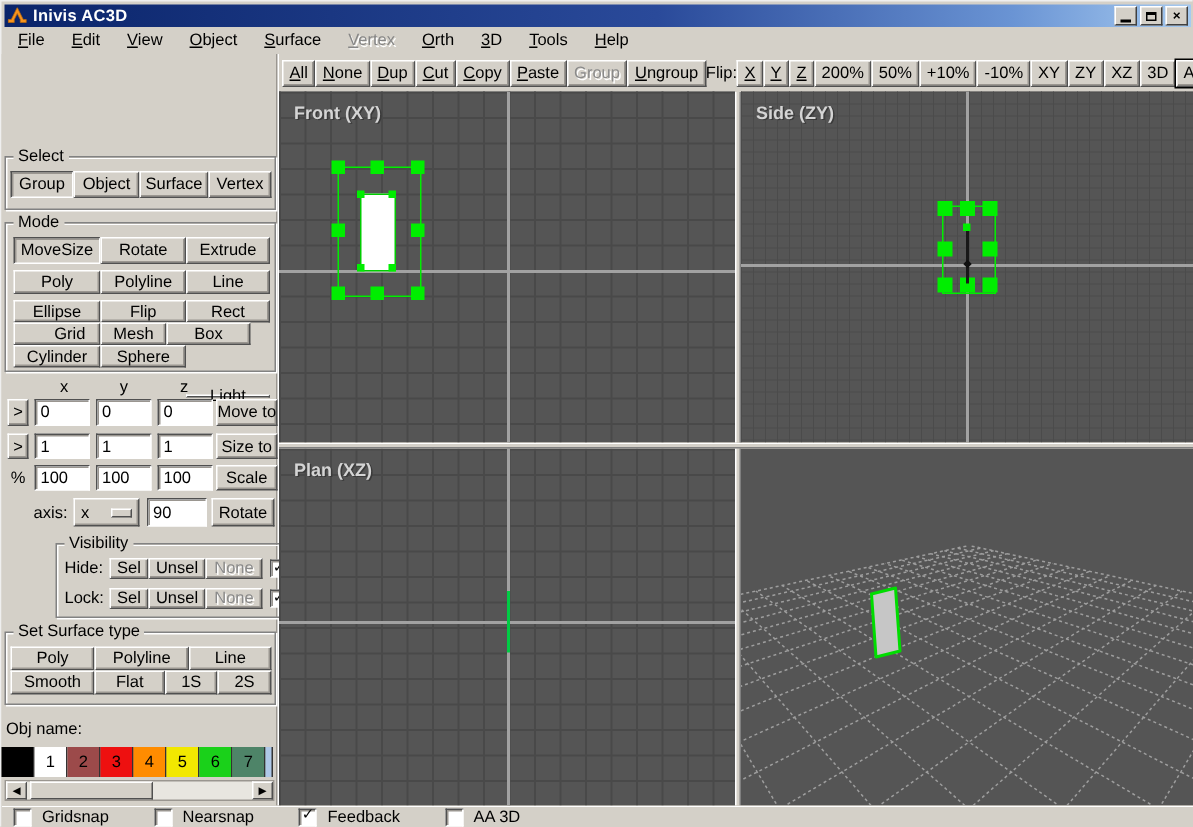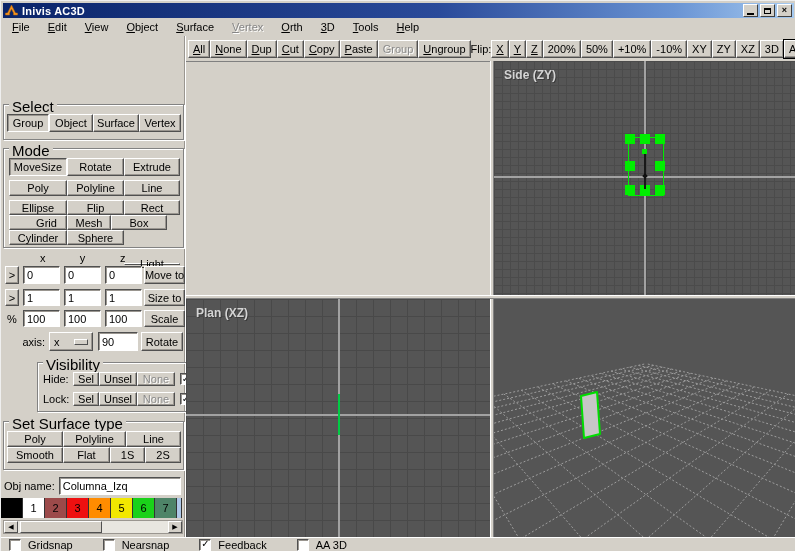--- a/index.html
+++ b/index.html
@@ -33,21 +33,21 @@
      display:flex;align-items:center;justify-content:center;box-sizing:border-box;
      white-space:nowrap;font-size:11px;padding:0 4px;}
   .b.down{border-color:#505050 #fff #fff #505050;box-shadow:inset 1px 1px 0 #9a9690;}
   .b.disabled{color:#8a8a8a;text-shadow:1px 1px 0 #fff;}
   .b.default{outline:1px solid #000;}
   .entry{background:#fff;border:1px solid;border-color:#505050 #fff #fff #505050;
      box-shadow:inset 1px 1px 0 #9a9690;box-sizing:border-box;font-size:11px;
      font-family:"Liberation Sans",sans-serif;padding:0 3px;outline:none;}
   .gbox{position:absolute;border:1px solid #828282;box-shadow:inset 1px 1px 0 #fff,1px 1px 0 #fff;
      box-sizing:border-box;}
-  .glabel{position:absolute;top:-7px;left:5px;background:#d4d0c8;padding:0 3px;font-size:15px;}
+  .glabel{position:absolute;top:-7px;left:5px;background:#d4d0c8;padding:0 3px;font-size:11px;}
   .cb{width:12px;height:12px;background:#fff;border:1px solid;border-color:#505050 #fff #fff #505050;
      box-shadow:inset 1px 1px 0 #9a9690;box-sizing:border-box;display:flex;align-items:center;
      justify-content:center;font-size:10px;line-height:1;color:#000;}
   .cb.checked::after{content:"\2713";font-weight:bold;margin-top:-1px;}
 
   
   .toolbar{position:absolute;left:185px;top:35px;width:610px;height:25px;display:flex;
      align-items:center;box-sizing:border-box;padding-left:2px;}
   .toolbar .b{height:18px;}
   .sp6{width:6px;}.sp10{width:10px;}.sp4{width:4px;}
@@ -296,21 +296,20 @@
         <span class="b" style="width:56px;">Smooth</span>
         <span class="b" style="width:47px;">Flat</span>
         <span class="b" style="width:35px;">1S</span>
         <span class="b" style="width:36px;">2S</span>
       </div>
     </div>
 
     <div class="row" style="left:3px;top:441px;height:18px;width:180px;align-items:center;">
       <span class="lbl">Obj name:</span>
       <span style="width:4px;"></span>
-      <input class="entry" style="width: 122px; height: 18px;" value="Columna_Izq">
     </div>
 
     <div class="row" style="left:0px;top:462px;height:20px;width:181px;">
       <span class="swatch" style="width: 22px; color: rgb(255, 255, 255); background: rgb(0, 0, 0);"></span>
       <span class="swatch" style="width: 22px; background: rgb(255, 255, 255);">1</span>
       <span class="swatch" style="width: 22px; background: rgb(156, 74, 74);">2</span>
       <span class="swatch" style="width: 22px; background: rgb(238, 16, 16);">3</span>
       <span class="swatch" style="width: 22px; background: rgb(255, 140, 0);">4</span>
       <span class="swatch" style="width: 22px; background: rgb(242, 232, 0);">5</span>
       <span class="swatch" style="width: 22px; background: rgb(26, 209, 26);">6</span>
@@ -321,20 +320,41 @@
     <div class="sbar">
       <span class="sbtn">◀</span>
       <span class="sthumb"></span>
       <span style="flex:1;"></span>
       <span class="sbtn">▶</span>
     </div>
   </div>
 
   <div class="varea">
 
+    <div class="vp grid17" style="left:0;top:0;width:304px;height:234px;">
+      <div class="axis-v" style="left:152px;"></div>
+      <div class="axis-h" style="top:119px;"></div>
+
+      <div style="position:absolute;left:39px;top:50px;width:54px;height:85px;border:1px solid #00ee00;"></div>
+      <div class="hdl" style="left:35px;top:46px;width:9px;height:9px;"></div>
+      <div class="hdl" style="left:61px;top:46px;width:9px;height:9px;"></div>
+      <div class="hdl" style="left:88px;top:46px;width:9px;height:9px;"></div>
+      <div class="hdl" style="left:35px;top:88px;width:9px;height:9px;"></div>
+      <div class="hdl" style="left:88px;top:88px;width:9px;height:9px;"></div>
+      <div class="hdl" style="left:35px;top:130px;width:9px;height:9px;"></div>
+      <div class="hdl" style="left:61px;top:130px;width:9px;height:9px;"></div>
+      <div class="hdl" style="left:88px;top:130px;width:9px;height:9px;"></div>
+
+      <div style="position:absolute;left:54px;top:68px;width:22px;height:50px;background:#fff;border:1px solid #00cc00;"></div>
+      <div class="hdl" style="left:52px;top:66px;width:5px;height:5px;"></div>
+      <div class="hdl" style="left:73px;top:66px;width:5px;height:5px;"></div>
+      <div class="hdl" style="left:52px;top:115px;width:5px;height:5px;"></div>
+      <div class="hdl" style="left:73px;top:115px;width:5px;height:5px;"></div>
+      <div class="vp-label">Front (XY)</div>
+    </div>
 
     <div class="vp grid8" style="left:308px;top:0;width:302px;height:234px;">
       <div class="axis-v" style="left:150px;"></div>
       <div class="axis-h" style="top:115px;"></div>
       <div style="position:absolute;left:134px;top:76px;width:34px;height:57px;border:1px solid #00ee00;"></div>
       <div class="hdl" style="left:131px;top:73px;width:10px;height:10px;"></div>
       <div class="hdl" style="left:146px;top:73px;width:10px;height:10px;"></div>
       <div class="hdl" style="left:161px;top:73px;width:10px;height:10px;"></div>
       <div class="hdl" style="left:131px;top:100px;width:10px;height:10px;"></div>
       <div class="hdl" style="left:161px;top:100px;width:10px;height:10px;"></div>

